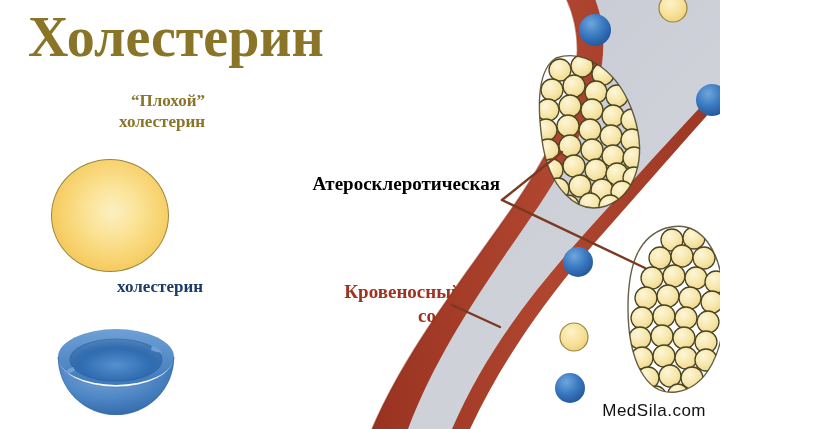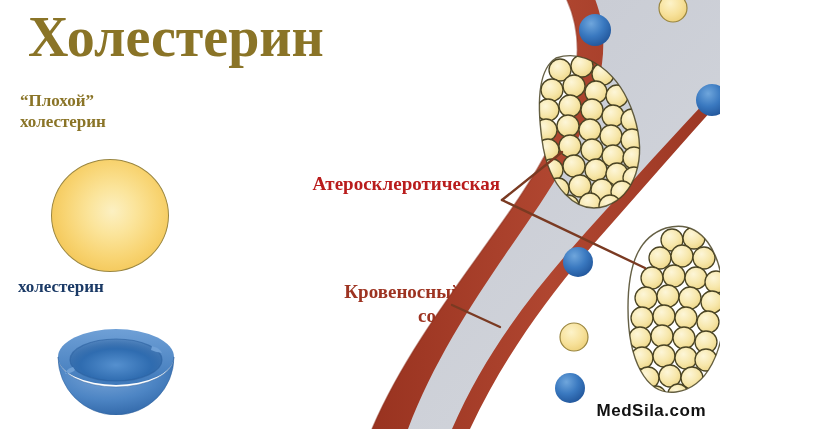--- a/index.html
+++ b/index.html
@@ -25,21 +25,21 @@
     font-weight: bold;
     color: #8a7427;
     letter-spacing: 0px;
     line-height: 1.05;
     white-space: nowrap;
   }
 
   
   .legend-label {
     position: absolute;
-    text-align: left;
+    text-align: right;
     font-weight: bold;
     font-size: 17px;
     line-height: 1.25;
     white-space: nowrap;
   }
   #bad-label {
     left: 20px;
     top: 90px;
     width: 185px;
     color: #8a7427;
@@ -79,38 +79,38 @@
     position: absolute;
     font-weight: bold;
     font-size: 19px;
     line-height: 1.25;
   }
   #plaque-anno {
     left: 238px;
     top: 172px;
     width: 262px;
     text-align: right;
-    color: #b91c1c;
+    color: #000000;
   }
   #vessel-anno {
     left: 262px;
     top: 280px;
     width: 200px;
     text-align: right;
     color: #9d3321;
   }
 
   
   #watermark {
     position: absolute;
     right: 14px;
     bottom: 8px;
     font-family: "Liberation Sans", "DejaVu Sans", sans-serif;
     font-size: 17px;
-    font-weight: bold;
+    font-weight: normal;
     color: #111111;
     letter-spacing: 0.5px;
   }
 
   
   #artery {
     position: absolute;
     left: 360px;
     top: 0px;
     width: 460px;

